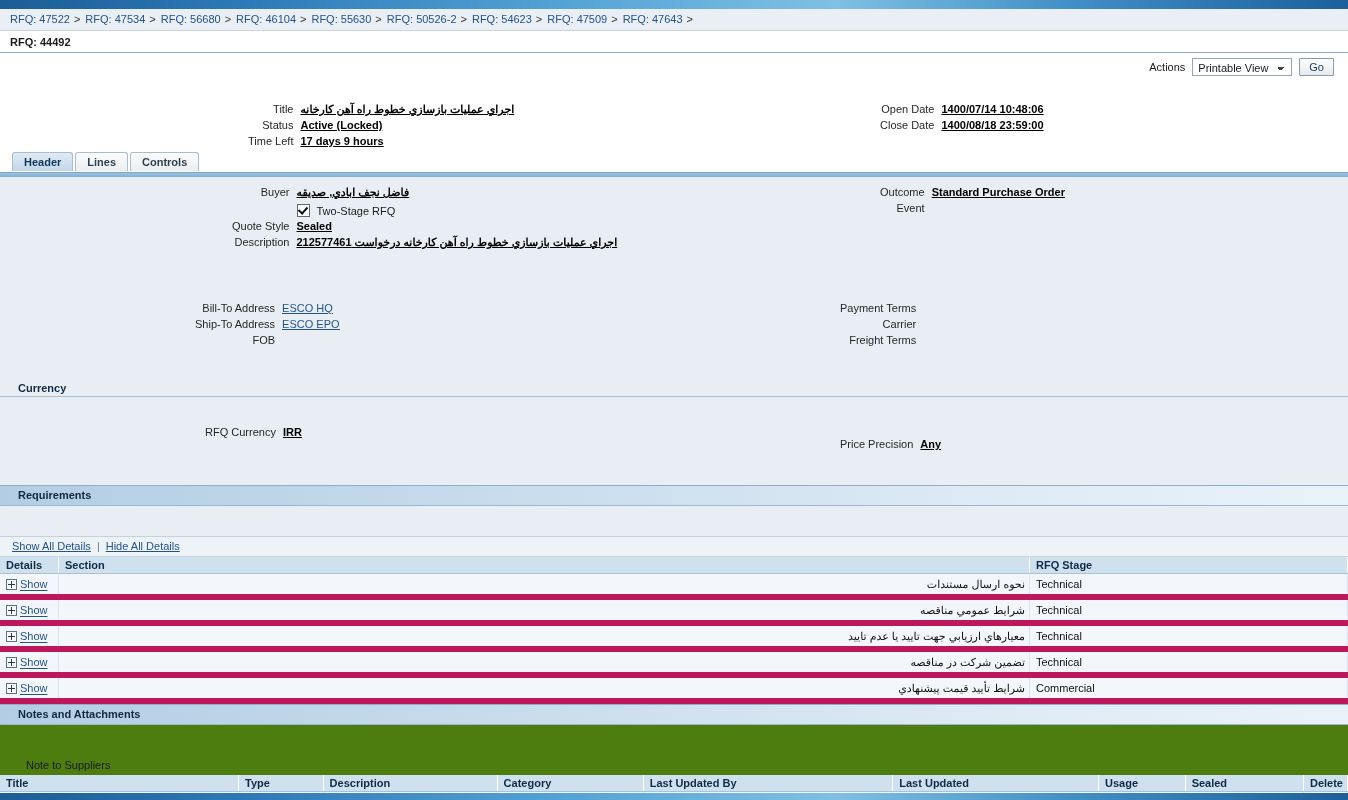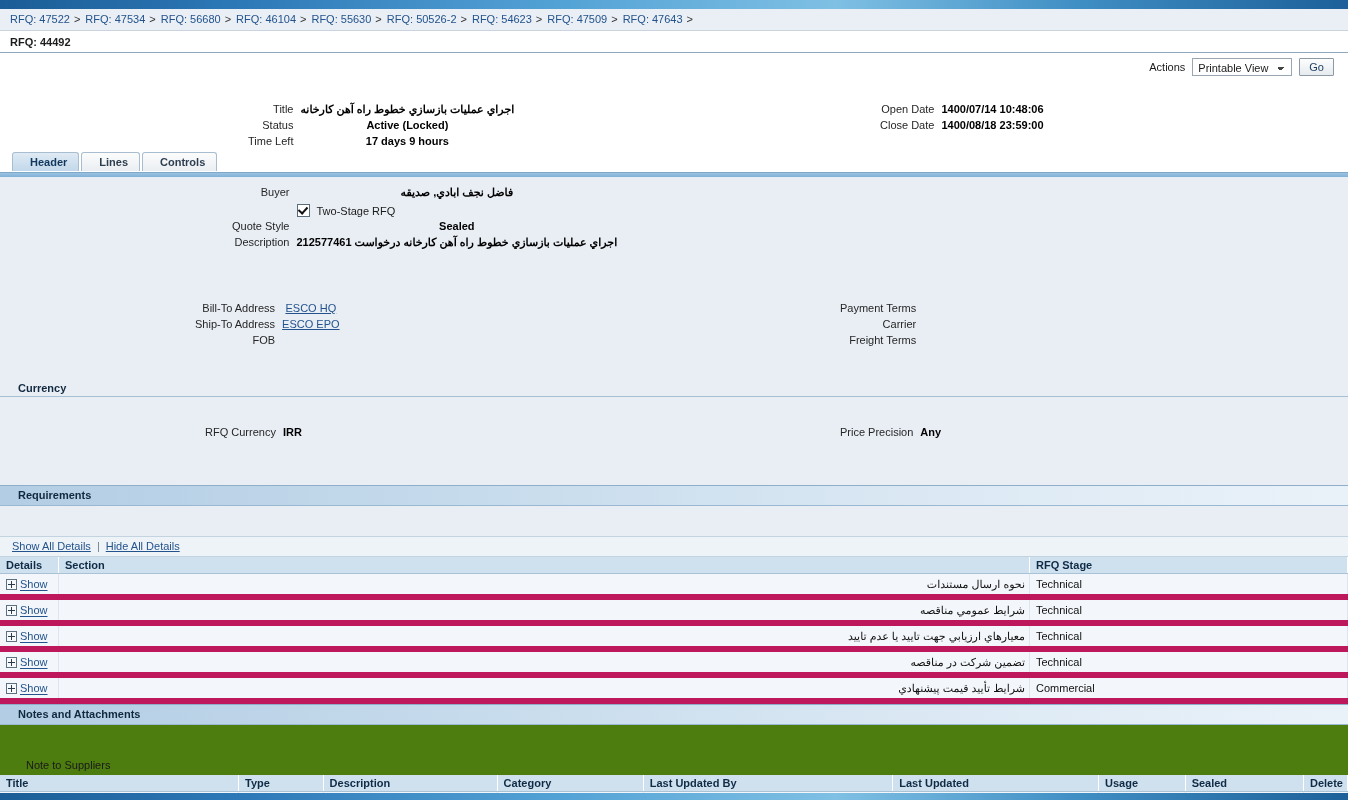--- a/index.html
+++ b/index.html
@@ -102,47 +102,48 @@
   .kv-label {
     text-align: right;
     padding: 0 7px 1px 0;
     font-size: 11px;
     color: #262626;
     white-space: nowrap;
     vertical-align: top;
     line-height: 15px;
   }
   .kv-value {
-    text-align: center;
+    text-align: left;
     padding: 0 0 1px 0;
     font-size: 11px;
     font-weight: bold;
     color: #000000;
     white-space: nowrap;
     line-height: 15px;
+    text-decoration: underline;
   }
   .kv-value.rtl {
     direction: rtl;
     unicode-bidi: embed;
   }
   .summary-left { position: absolute; left: 248px; top: 22px; }
   .summary-right { position: absolute; left: 880px; top: 22px; }
 
   
   .tabbar {
     padding: 0 0 0 12px;
     height: 20px;
     position: relative;
     background: #ffffff;
   }
   .tab {
     display: inline-block;
     font-size: 11px;
     font-weight: bold;
-    padding: 3px 11px 3px 17px;
+    padding: 3px 11px 3px 11px;
     margin-right: 2px;
     border: 1px solid #a9bdd0;
     border-bottom: none;
     border-radius: 3px 3px 0 0;
     cursor: pointer;
     position: relative;
     top: 0;
   }
   .tab.active {
     background: linear-gradient(to bottom, #dfeaf4 0%, #c2d8ea 100%);
@@ -405,20 +406,32 @@
       <tr>
         <td class="kv-label">Quote Style</td>
         <td class="kv-value">Sealed</td>
       </tr>
       <tr>
         <td class="kv-label">Description</td>
         <td class="kv-value rtl">اجراي عمليات بازسازي خطوط راه آهن كارخانه درخواست 212577461</td>
       </tr>
     </tbody>
       </table>
+    <table class="kv-table hdr-right">
+      <tbody>
+          <tr>
+        <td class="kv-label">Outcome</td>
+        <td class="kv-value">Standard Purchase Order</td>
+      </tr>
+      <tr>
+        <td class="kv-label">Event</td>
+        <td class="kv-value"></td>
+      </tr>
+    </tbody>
+      </table>
   </div>
 
   <div class="panel-pad" style="height:72px; position:relative;">
     <table class="kv-table" style="position:absolute; left:195px; top:18px;">
       <tbody>
           <tr>
         <td class="kv-label">Bill-To Address</td>
         <td class="kv-value">
           <a class="inline-link" href="#">ESCO HQ</a>
         </td>
@@ -456,21 +469,21 @@
   <div class="subsection-bar">Currency</div>
   <div class="panel-pad" style="height:64px; position:relative;">
     <table class="kv-table" style="position:absolute; left:205px; top:28px;">
       <tbody>
           <tr>
         <td class="kv-label">RFQ Currency</td>
         <td class="kv-value">IRR</td>
       </tr>
     </tbody>
       </table>
-    <table class="kv-table" style="position:absolute; left:840px; top:28px;">
+    <table class="kv-table" style="position:absolute; left:840px; top:40px;">
       <tbody>
           <tr>
         <td class="kv-label">Price Precision</td>
         <td class="kv-value">Any</td>
       </tr>
     </tbody>
       </table>
   </div>
 
   <div class="section-bar">Requirements</div>

